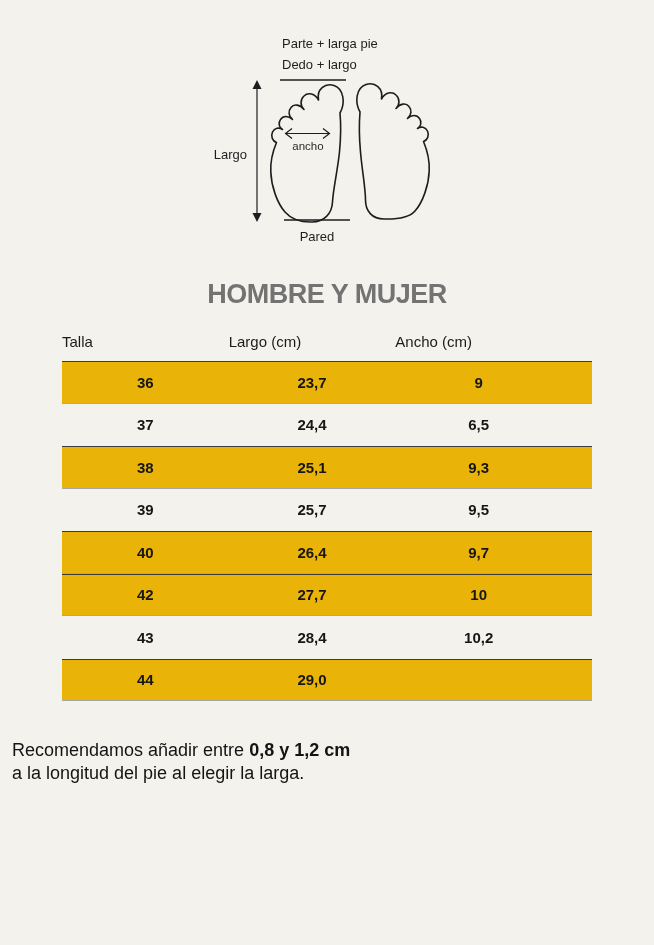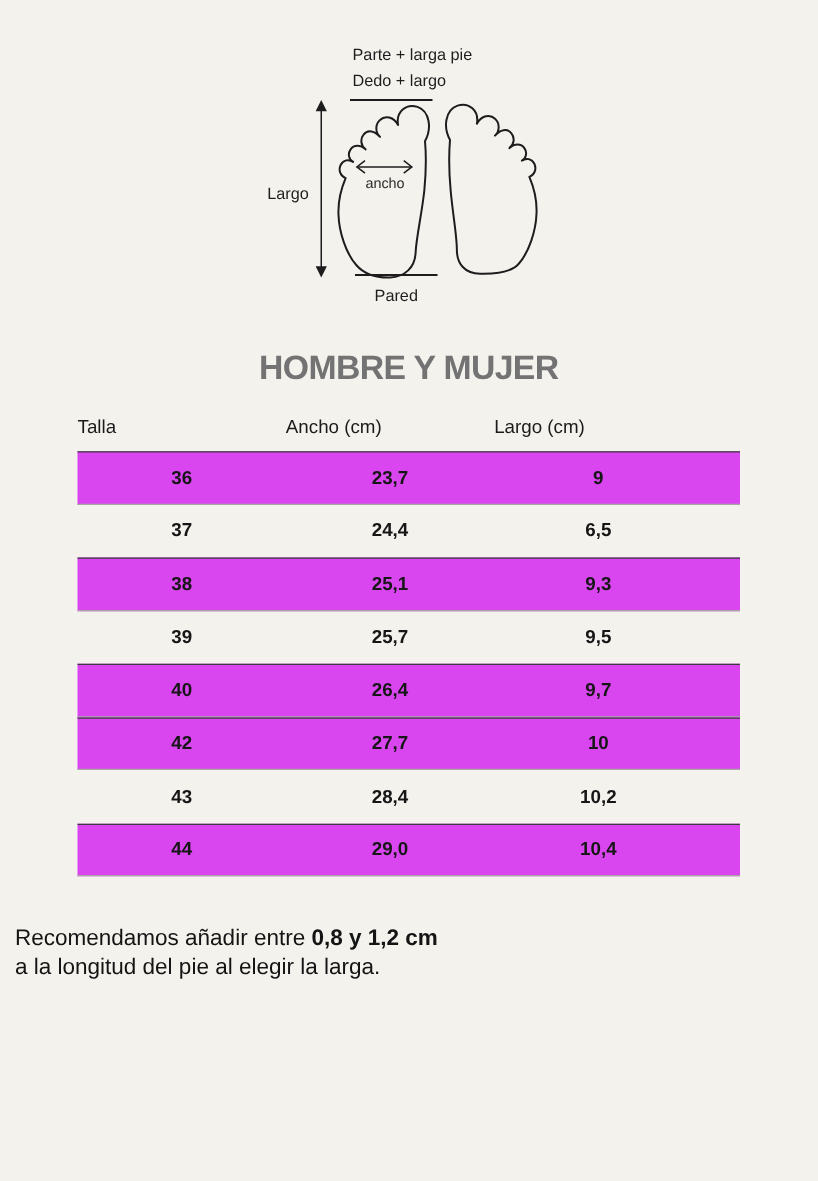--- a/index.html
+++ b/index.html
@@ -34,21 +34,21 @@
   .thead {
     display: grid; grid-template-columns: 1fr 1fr 1fr;
     padding: 0 30px 11px 0;
   }
   .th { text-align: left; font-size: 15px; font-weight: 400; color: #1b1b1b; }
   .tr {
     display: grid; grid-template-columns: 1fr 1fr 1fr; align-items: center;
     height: 42.5px; box-sizing: border-box; padding-right: 30px;
   }
   .tr.white {
-    background: #d946ef;
+    background: #eab308;
     border-top: 1.5px solid #3B3B3E;
     border-bottom: 1.5px solid #A7A6A3;
   }
   .td { text-align: center; font-size: 15px; font-weight: 600; color: #161616; }
 
   
   .note {
     margin: 38px 0 0; text-align: left;
     font-size: 18px; line-height: 23px; color: #141414; font-weight: 400; padding-left: 12px;
   }
@@ -122,22 +122,22 @@
       <line class="dline" x1="284" y1="220" x2="350" y2="220"></line>
       <text class="dlbl" x="317" y="241" text-anchor="middle">Pared</text>
     </svg>
   </div>
 
   <h1 class="title">HOMBRE Y MUJER</h1>
 
   <div class="size-table">
     <div class="thead">
       <div class="th">Talla</div>
+      <div class="th">Largo (cm)</div>
       <div class="th">Ancho (cm)</div>
-      <div class="th">Largo (cm)</div>
     </div>
 
     <div class="tr white">
       <div class="td">36</div>
       <div class="td">23,7</div>
       <div class="td">9</div>
     </div>
     <div class="tr shade">
       <div class="td">37</div>
       <div class="td">24,4</div>
@@ -164,21 +164,20 @@
       <div class="td">10</div>
     </div>
     <div class="tr shade">
       <div class="td">43</div>
       <div class="td">28,4</div>
       <div class="td">10,2</div>
     </div>
     <div class="tr white">
       <div class="td">44</div>
       <div class="td">29,0</div>
-      <div class="td">10,4</div>
     </div>
   </div>
 
   <p class="note">
     <span>Recomendamos añadir entre </span><strong>0,8 y 1,2 cm</strong><br>
     <span>a la longitud del pie al elegir la larga.</span>
   </p>
 
 </div>
 

